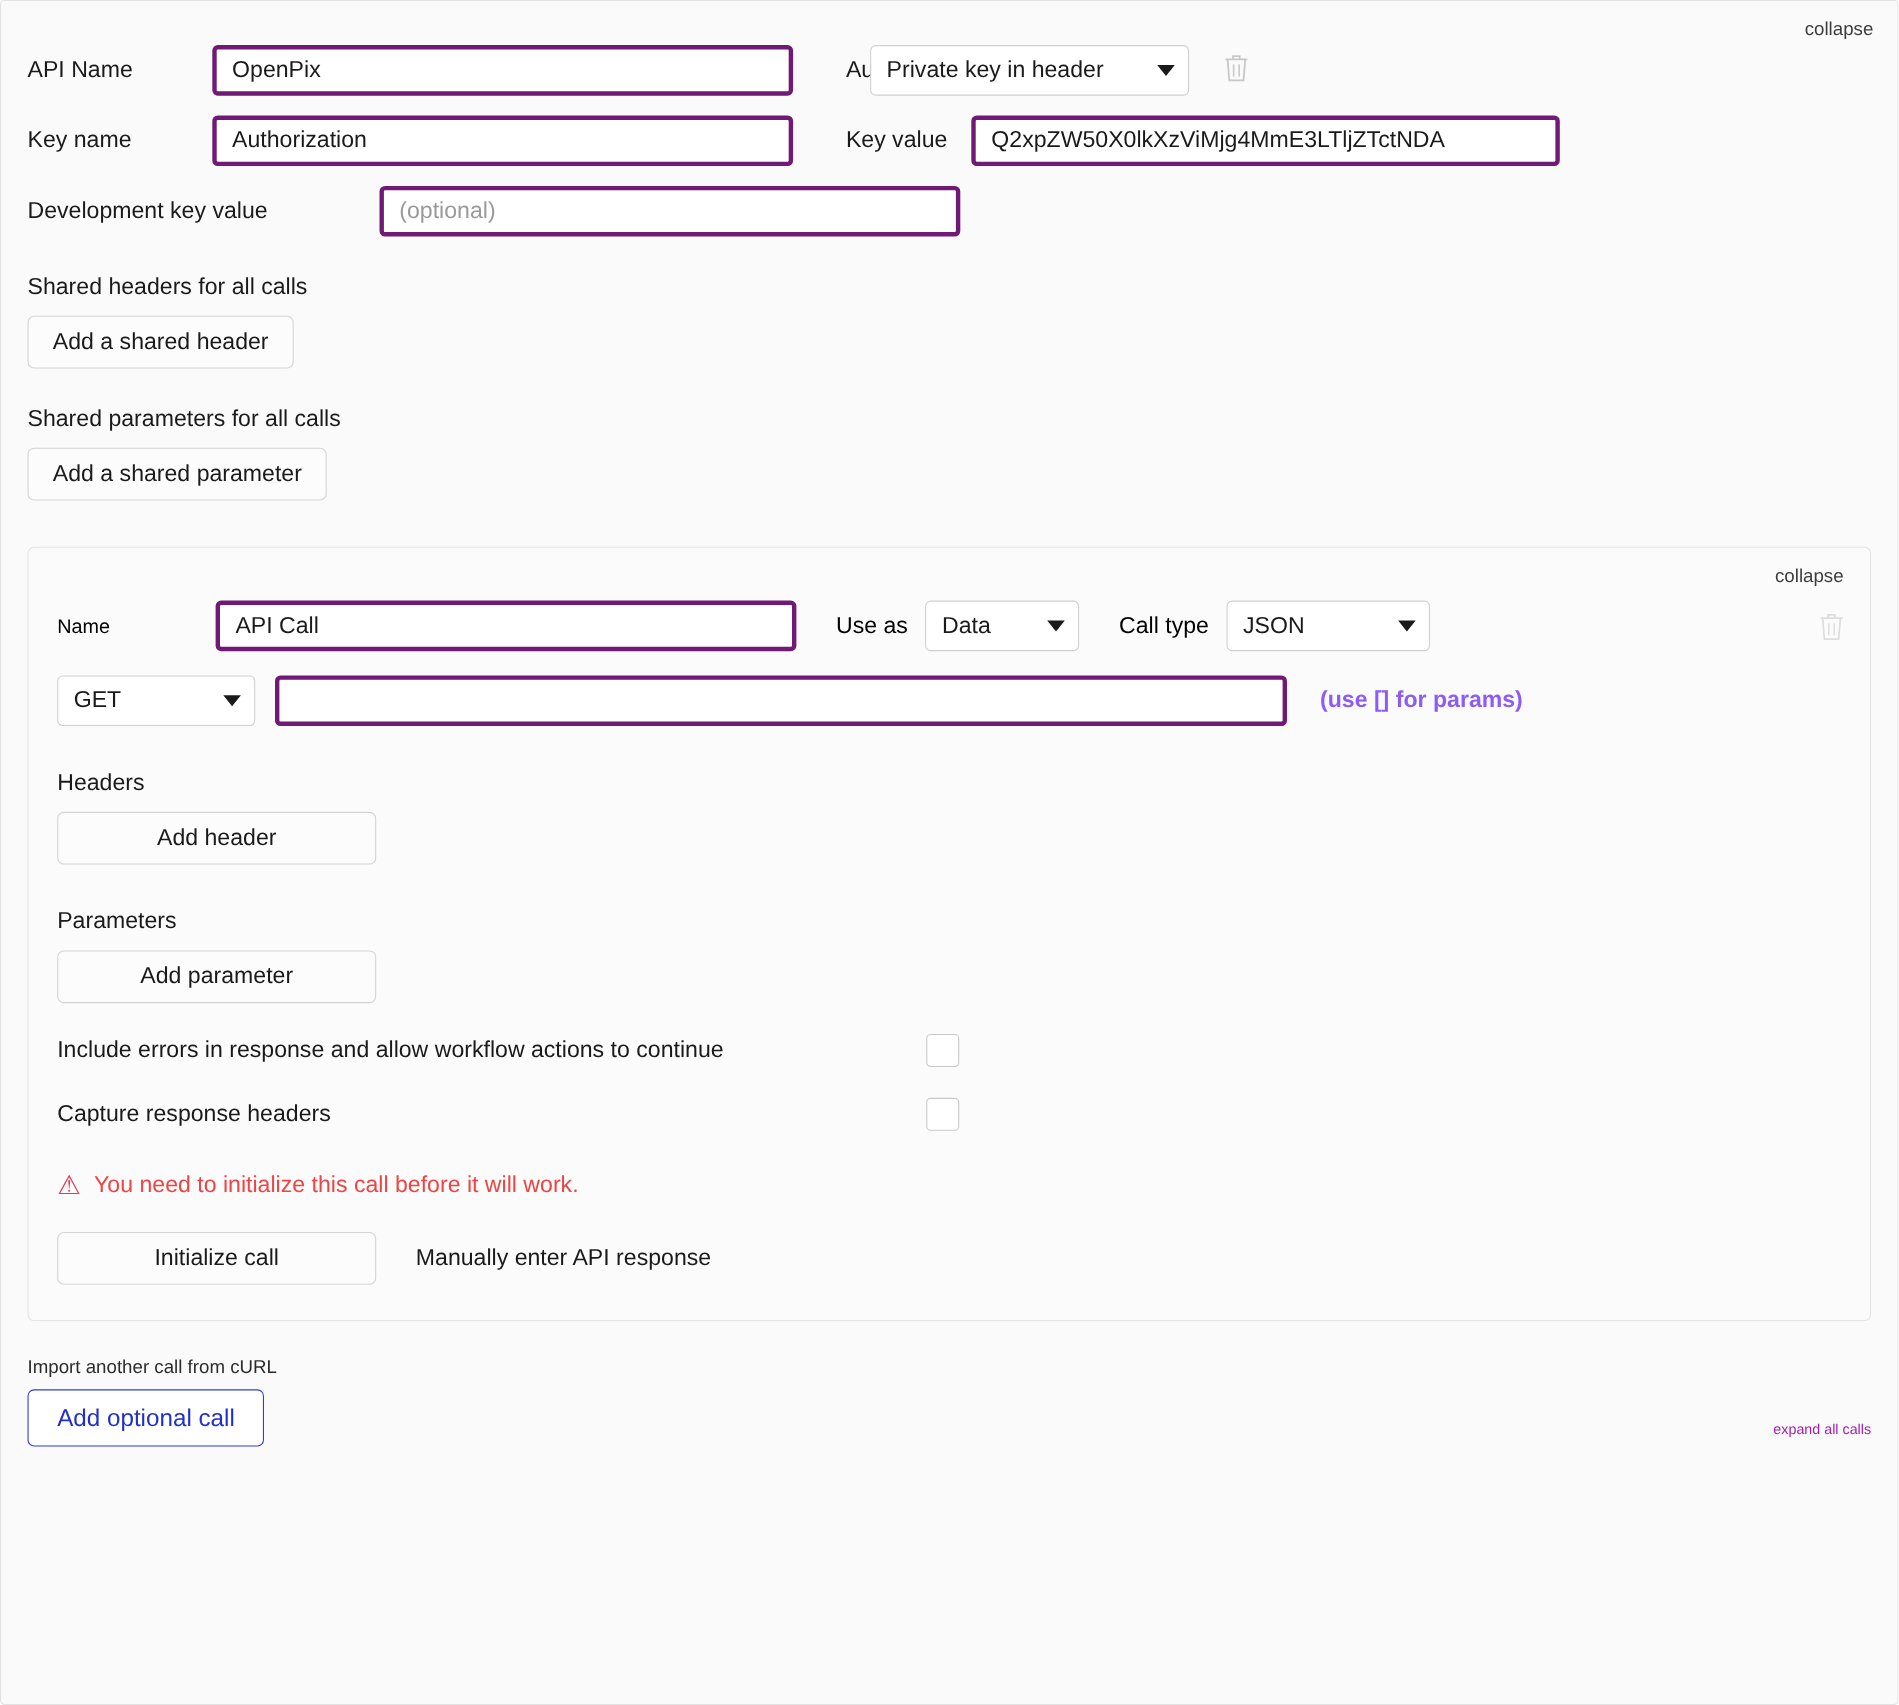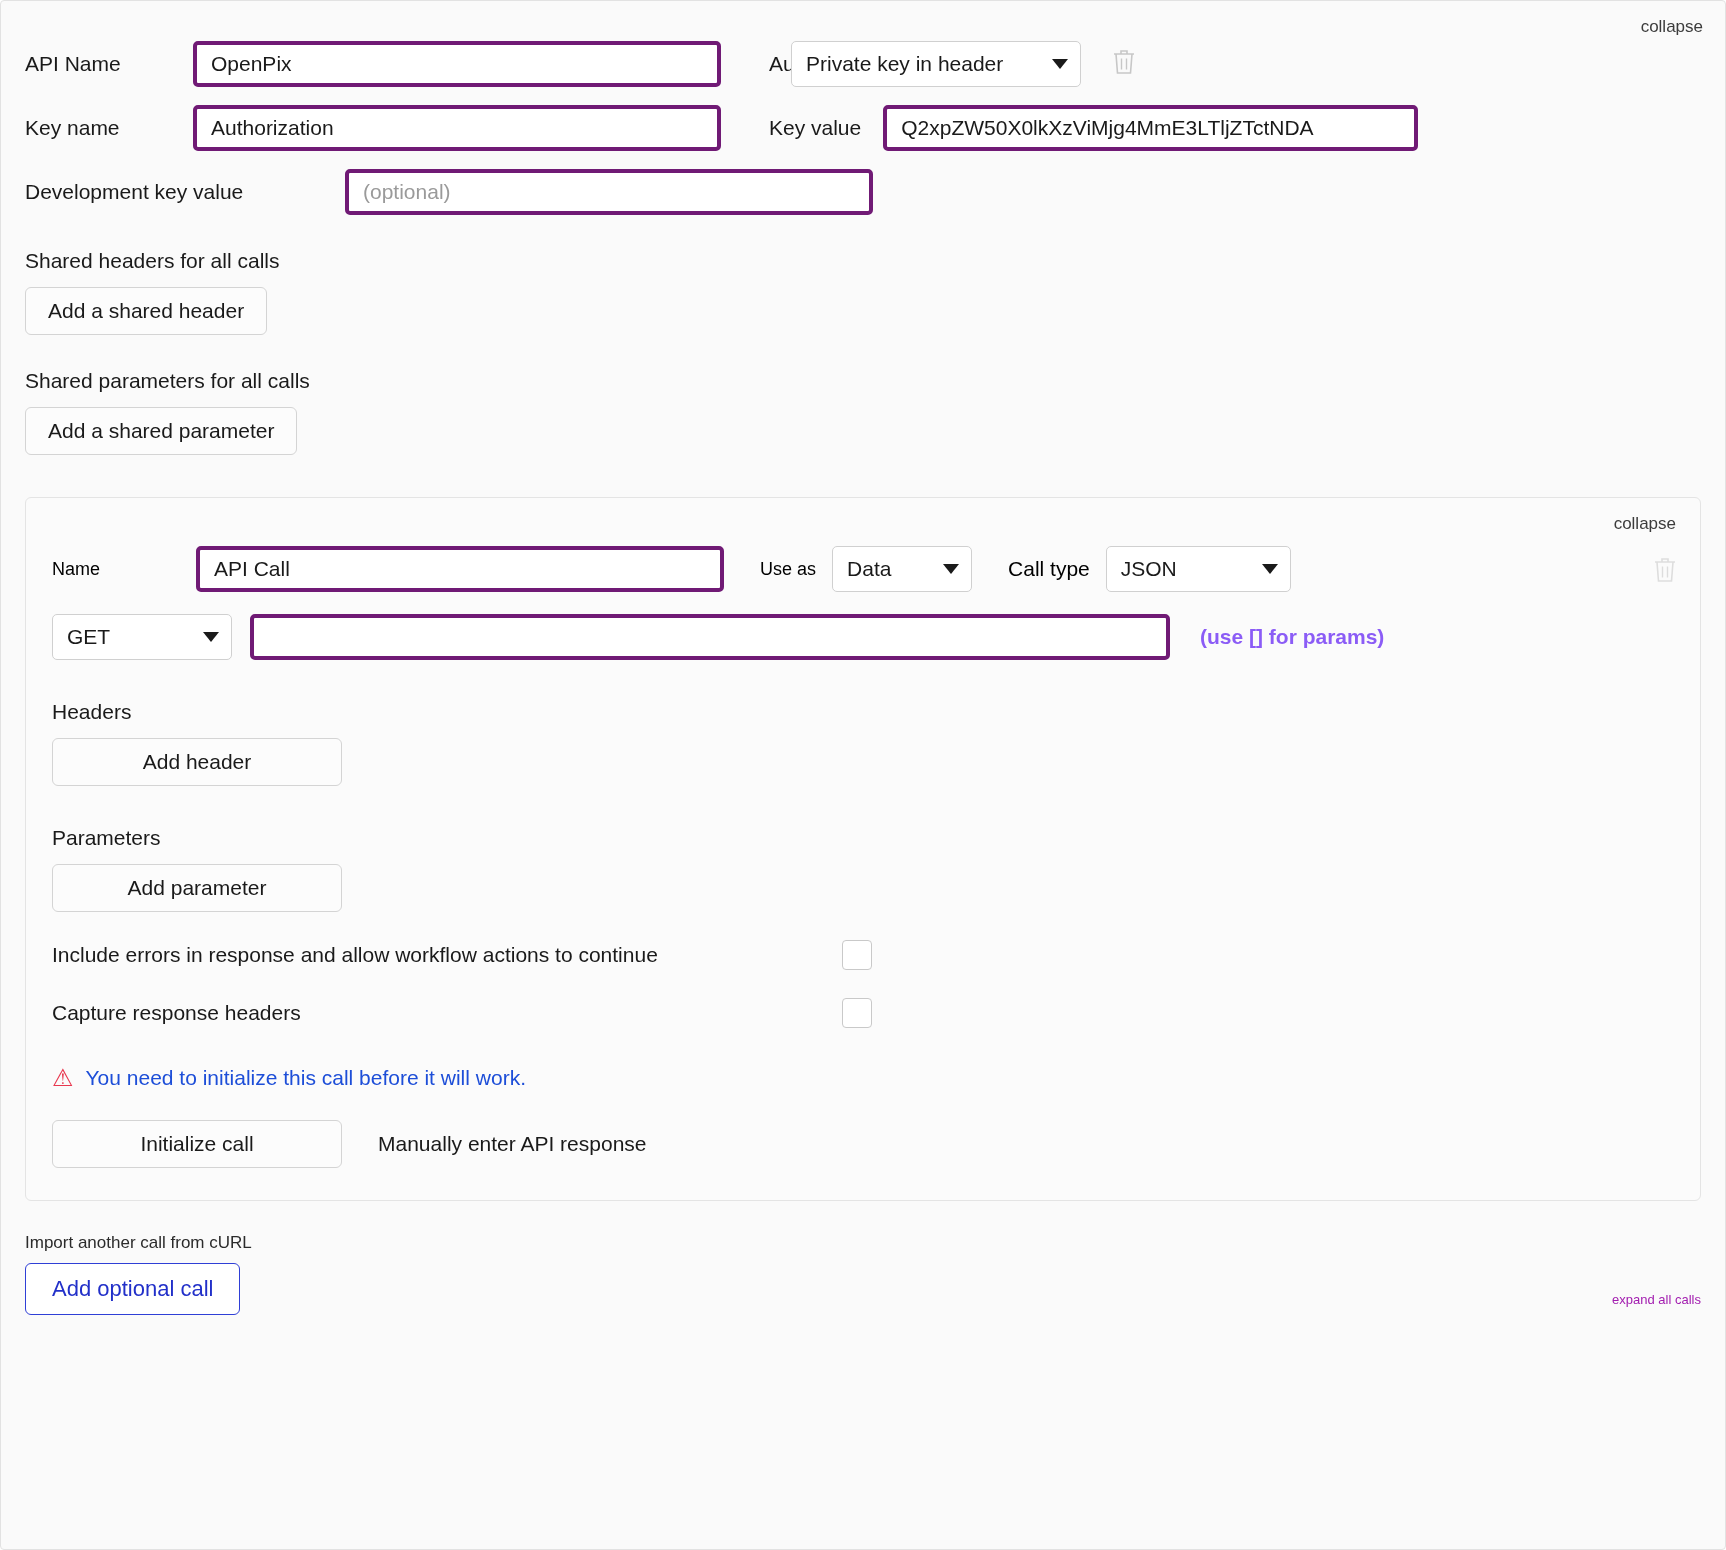--- a/index.html
+++ b/index.html
@@ -156,21 +156,21 @@
     opacity: 0.35;
     cursor: pointer;
   }
 
   .call-row1 {
     display: flex;
     align-items: center;
   }
   .lbl-name { font-size: 18px; width: 144px; }
   .input-call-name { width: 528px; }
-  .lbl-useas { font-size: 18px; margin-left: 36px; }
+  .lbl-useas { font-size: 21px; margin-left: 36px; }
   .select-useas { width: 140px; margin-left: 16px; }
   .lbl-datatype { font-size: 21px; margin-left: 36px; }
   .select-datatype { width: 185px; margin-left: 16px; }
 
   .call-row2 {
     display: flex;
     align-items: center;
     margin-top: 22px;
   }
   .select-method { width: 180px; }
@@ -219,21 +219,21 @@
     margin-top: 38px;
   }
   .warn-icon {
     color: #e8384f;
     font-size: 24px;
     margin-right: 12px;
     line-height: 1;
   }
   .warn-text {
     font-size: 21px;
-    color: #1d4ed8;
+    color: #ef4444;
   }
 
   .init-row {
     display: flex;
     align-items: center;
     margin-top: 30px;
   }
   .btn-init {
     min-width: 290px;
     text-align: center;

